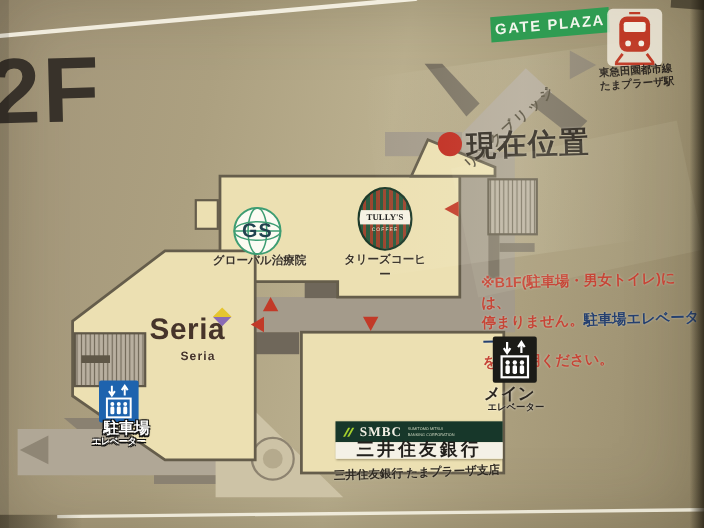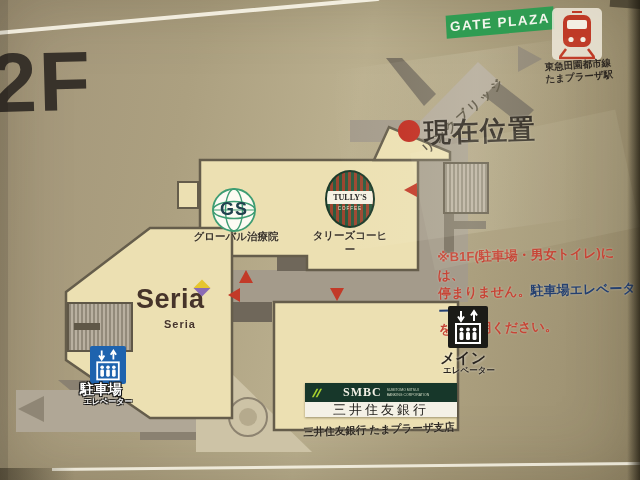--- a/index.html
+++ b/index.html
@@ -54,38 +54,38 @@
 
   
   #seria-logo{left:136px;top:284px;z-index:3;font-size:27px;font-weight:700;color:#46342a;letter-spacing:.5px;}
   #seria-diamond{position:absolute;left:196px;top:282px;width:12px;height:12px;transform:rotate(45deg);
     background:linear-gradient(135deg,#e5c52f 50%,#8a6bb5 50%);z-index:3;}
 
   
   #smbc-sign{left:305px;top:383px;width:152px;z-index:3;box-shadow:0 1px 2px rgba(40,30,10,.4);}
   #smbc-green{height:19px;background:#17372a;display:flex;align-items:center;padding:0 5px;box-sizing:border-box;}
   #smbc-name{color:#f2efe4;font-family:"Liberation Serif","DejaVu Serif",serif;font-size:12px;
-    font-weight:700;letter-spacing:1px;margin-left:20px;}
+    font-weight:700;letter-spacing:1px;margin-left:4px;}
   #smbc-sub{margin-left:5px;color:#cfd8c2;font-size:3.5px;line-height:4.2px;}
   #smbc-white{height:15px;background:#f4f1e6;display:flex;align-items:center;justify-content:center;}
-  #smbc-white span{font-size:13px;font-weight:400;color:#22201c;letter-spacing:3px;text-align:center;}
+  #smbc-white span{font-size:16px;font-weight:700;color:#22201c;letter-spacing:3px;text-align:center;}
 
   
   #notice{left:438px;top:246px;width:202px;font-size:13px;line-height:18px;font-weight:600;
     color:#c64536;transform:rotate(-1.5deg);z-index:3;text-shadow:0 0 2px rgba(255,255,255,.45);}
   #notice .navy{color:#25406f;}
 
   
   #main-elev-icon{left:448px;top:306px;width:40px;height:42px;background:#1b1b17;border-radius:2px;z-index:3;}
   #main-elev-label{left:440px;top:349px;width:58px;font-size:15px;font-weight:800;
     color:#2b2620;z-index:3;text-shadow:0 0 3px rgba(255,255,255,.8);}
   #main-elev-sub{left:438px;top:365px;width:62px;text-align:center;font-size:8.5px;font-weight:700;
     color:#2b2620;z-index:3;text-shadow:0 0 2px rgba(255,255,255,.8);}
   #park-elev-icon{left:90px;top:346px;width:36px;height:38px;background:#1e63ae;border-radius:2px;z-index:3;}
-  #park-elev-label{left:80px;top:381px;width:56px;text-align:left;font-size:14px;font-weight:800;color:#fff;z-index:3;
+  #park-elev-label{left:80px;top:381px;width:56px;text-align:right;font-size:14px;font-weight:800;color:#fff;z-index:3;
     text-shadow:-1px -1px 0 #111,1px -1px 0 #111,-1px 1px 0 #111,1px 1px 0 #111,0 0 2px #111;}
   #park-elev-sub{left:80px;top:396px;width:56px;text-align:center;font-size:8px;font-weight:700;color:#fff;z-index:3;
     text-shadow:-1px -1px 0 #111,1px -1px 0 #111,-1px 1px 0 #111,1px 1px 0 #111;}
 
   
   .artifact{position:absolute;z-index:6;pointer-events:none;}
   #reflect-line-top{left:-4px;top:31px;width:385px;height:3.5px;background:rgba(255,252,240,.85);
     transform:rotate(-5.1deg);transform-origin:0 0;border-radius:2px;}
   #reflect-line-bottom{left:52px;top:465px;width:590px;height:3px;background:rgba(255,252,240,.8);
     transform:rotate(-.6deg);}

